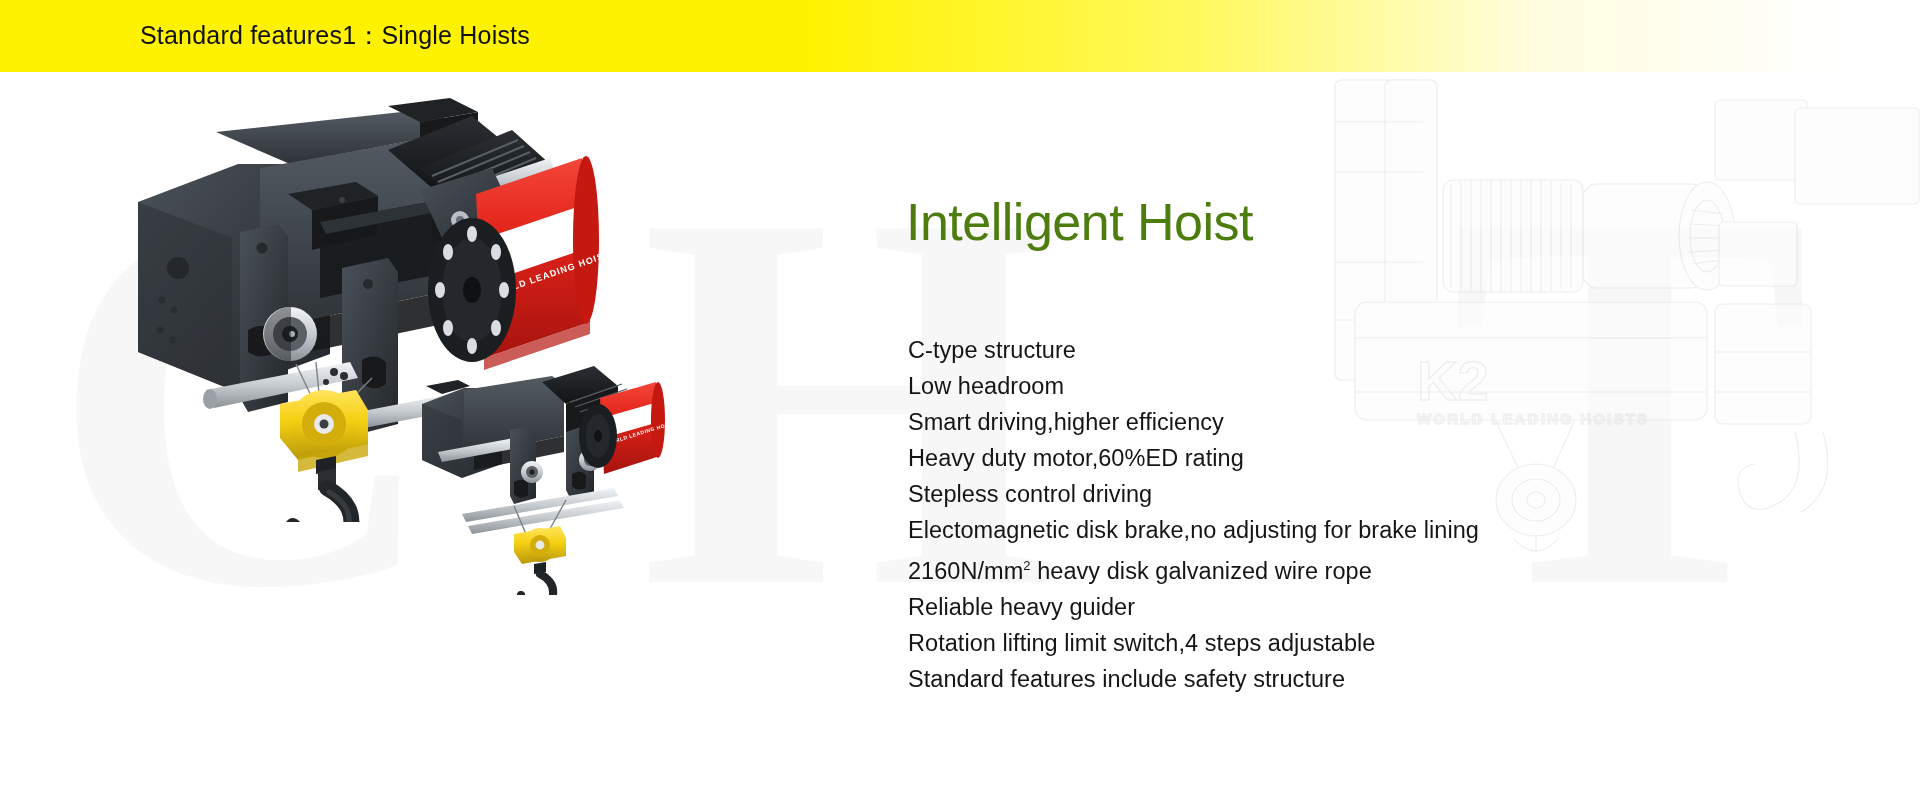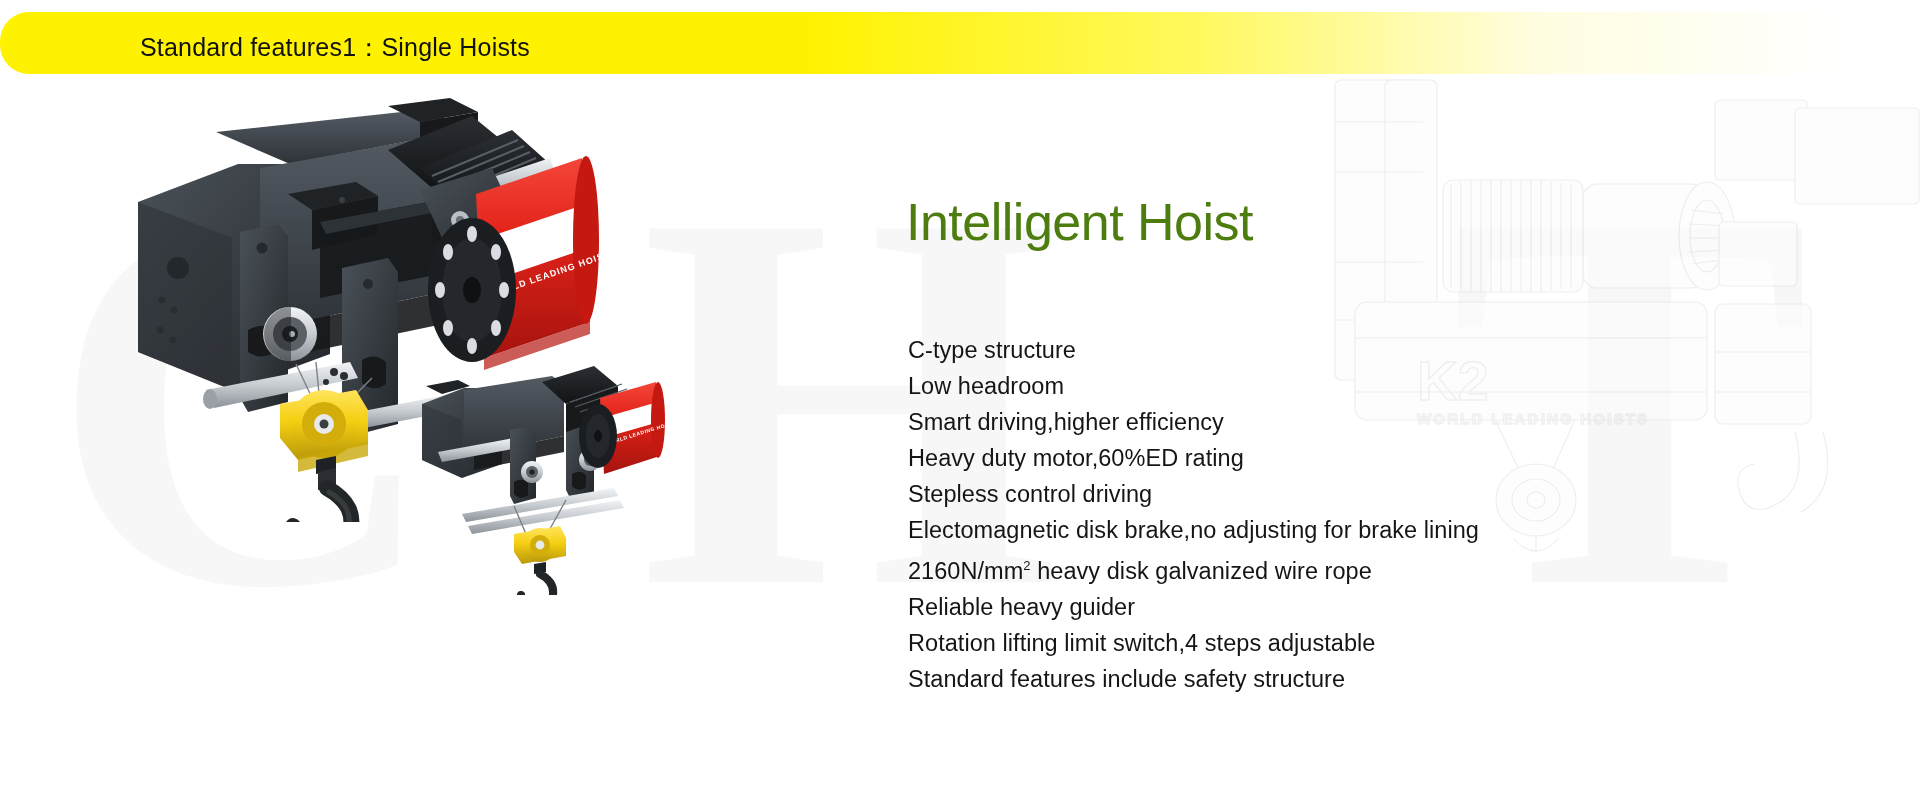--- a/index.html
+++ b/index.html
@@ -6,23 +6,22 @@
   html,body { width:1920px; height:800px; }
   body {
     font-family:"Liberation Sans", sans-serif;
     background:#ffffff;
     position:relative;
     overflow:hidden;
   }
 
   
   #header-bar{
-    position:absolute; left:0; top:12px; width:1920px; height:62px;
+    position:absolute; left:0; top:0; width:1920px; height:72px;
     background:linear-gradient(to right,#fff200 0%,#fff200 42%,#fff95c 62%,#fffde0 80%,#ffffff 96%);
-    border-radius:29px;
   }
   #header-title{
     position:absolute; left:140px; top:19px;
     font-size:25px; color:#111; letter-spacing:.2px; white-space:nowrap;
   }
 
   
   .wm-letter{
     position:absolute; color:#f7f7f7; font-weight:700;
     font-size:540px; line-height:1; user-select:none; pointer-events:none;

